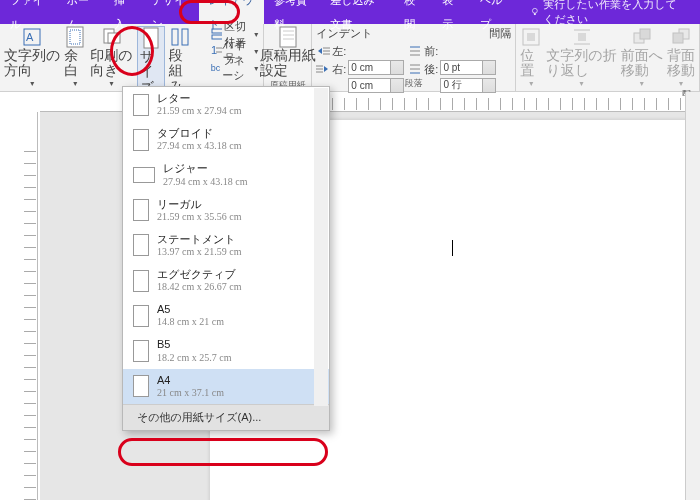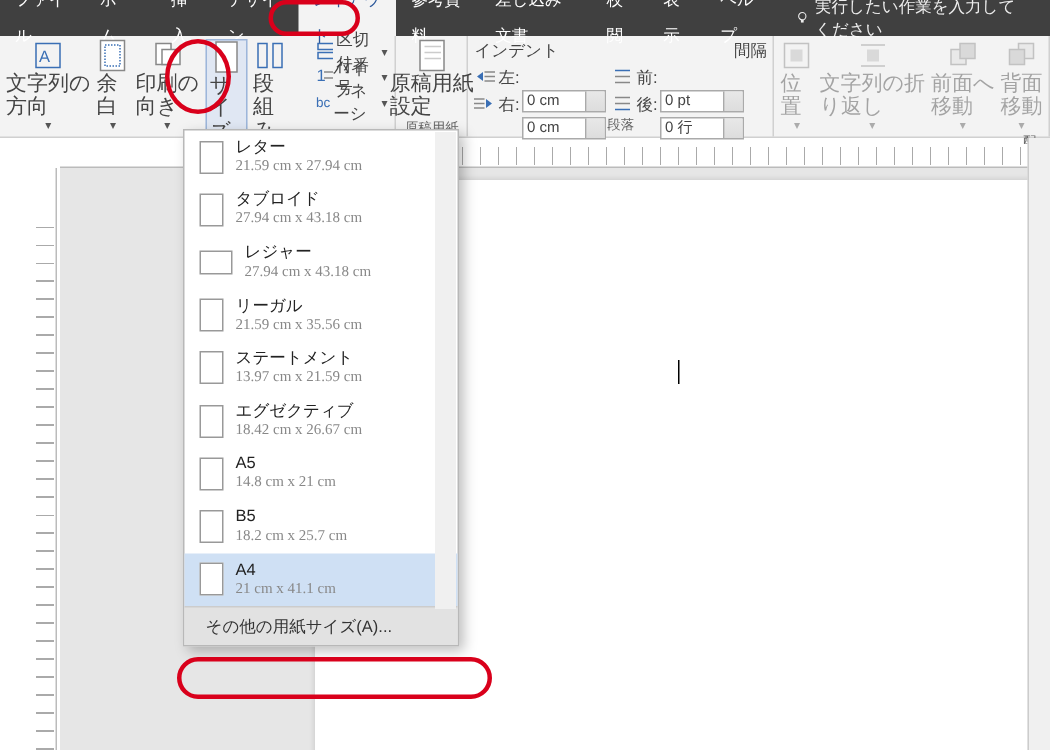--- a/index.html
+++ b/index.html
@@ -1,33 +1,33 @@
 <!DOCTYPE html>
 <html><head>
 <meta charset="utf-8">
 <style>
   * { box-sizing: border-box; margin: 0; padding: 0; font-family: "Yu Gothic UI", "Meiryo", sans-serif; font-size: 11px; }
   body { background: #fff; width: 700px; height: 500px; overflow: hidden; position: relative; }
-  .tabbar { height: 24px; background: #404040; display: flex; align-items: center; color: #fff; }
+  .tabbar { height: 24px; background: #6d28d9; display: flex; align-items: center; color: #fff; }
   .tab { padding: 0 10px; line-height: 24px; font-size: 11px; cursor: pointer; }
   .tab.active { background: #f3f3f3; color: #2b579a; }
   .tell-me { display: flex; align-items: center; margin-left: auto; padding: 0 12px; gap: 4px; opacity: .9;}
   .bulb { width: 12px; height: 12px; }
   .ribbon { height: 68px; background: #f3f3f3; border-bottom: 1px solid #d0d0d0; display: flex; }
   .group { border-right: 1px solid #d0d0d0; padding: 2px 4px 0 4px; display: flex; flex-direction: column; align-items: center; justify-content: space-between;}
   .grouplabel { font-size: 9px; color: #666; text-align: center; padding-bottom: 1px;}
   .btncol { display: flex; flex-direction: column; align-items: center; gap: 0;}
   .btncol.fade { opacity:.45;}
   .btnlabel { font-size: 14px; color: #444; text-align: left; line-height: 1.1;}
   .icon24 { width: 22px; height: 22px; display: flex; justify-content: center; align-items: center;}
   .row { display: flex; gap: 4px;}
   .smallrow { display:flex; align-items:center; gap:2px; font-size:10px; color:#444; height: 16px;}
   .spin { width: 56px; height: 15px; border:1px solid #aaa; background:#fff; display:flex; align-items:center; padding:0 2px; font-size:10px; position:relative;margin-top:32px;}
   .spin::after { content:""; position:absolute; right:0; top:0; width:12px; height:100%; border-left:1px solid #aaa; background:linear-gradient(#e8e8e8,#ddd);}
-  .dropdown { position: absolute; left: 122px; top: 86px; width: 184px; background: #fff; border: 1px solid #b8b8b8; box-shadow: 3px 3px 8px rgba(0,0,0,.25);}
+  .dropdown { position: absolute; left: 122px; top: 86px; width: 208px; background: #fff; border: 1px solid #b8b8b8; box-shadow: 3px 3px 8px rgba(0,0,0,.25);}
   .dditem { display:flex; gap:8px; padding:5px 10px; align-items:center;}
   .dditem.sel { background:#cfe0f4;}
   .ddicon { width:16px; height:22px; border:1px solid #999; background:#fff; flex:none;}
   .ddicon.wide{ width:22px; height:16px;}
   .ddtext { line-height:1.2;}
   .ddname { color:#222; font-size:11px;}
   .ddsize { color:#888; font-size:10px;font-family:Liberation Serif, serif;}
   .ddscroll { position:absolute; right:1px; top:1px; bottom:24px; width:14px; background:#f0f0f0;}
   .ddlast { border-top:1px solid #ccc; background:#e2e2e2; padding:5px 14px; font-size:11px; color:#333;}
   .ruler-h { position:absolute; left:40px; top:96px; right:0; height:16px; background:#fff; border-bottom:1px solid #bbb;}
@@ -331,21 +331,21 @@
         <div class="ddicon"></div>
         <div class="ddtext">
           <div class="ddname">B5</div>
           <div class="ddsize">18.2 cm x 25.7 cm</div>
         </div>
       </div>
       <div class="dditem sel">
         <div class="ddicon"></div>
         <div class="ddtext">
           <div class="ddname">A4</div>
-          <div class="ddsize">21 cm x 41.1 cm</div>
+          <div class="ddsize">21 cm x 37.1 cm</div>
         </div>
       </div>
     </div>
   <div class="ddscroll"></div>
   <div class="ddlast">その他の用紙サイズ(A)...</div>
 </div>
 
 <div class="circ" style="left:179px; top:0px; width:61px; height:24px; border-radius:12px"></div>
 <div class="circ" style="left:110px; top:26px; width:44px; height:50px"></div>
 <div class="circ" style="left:118px; top:438px; width:210px; height:28px; border-radius:14px"></div>

